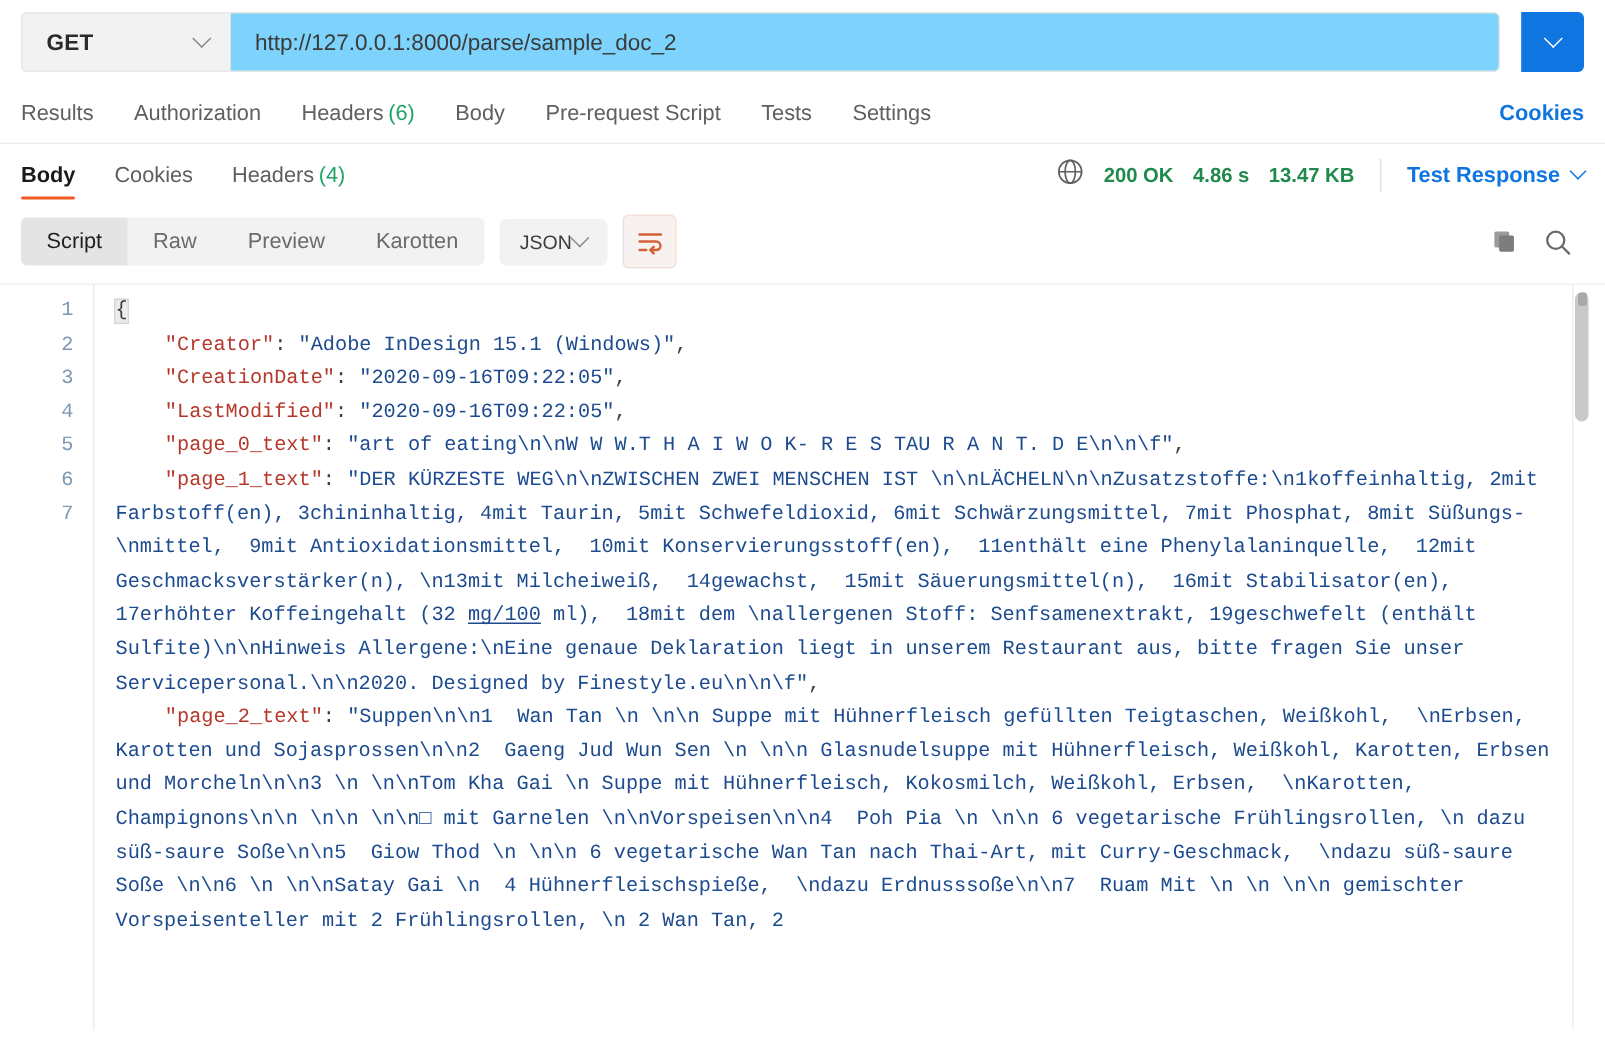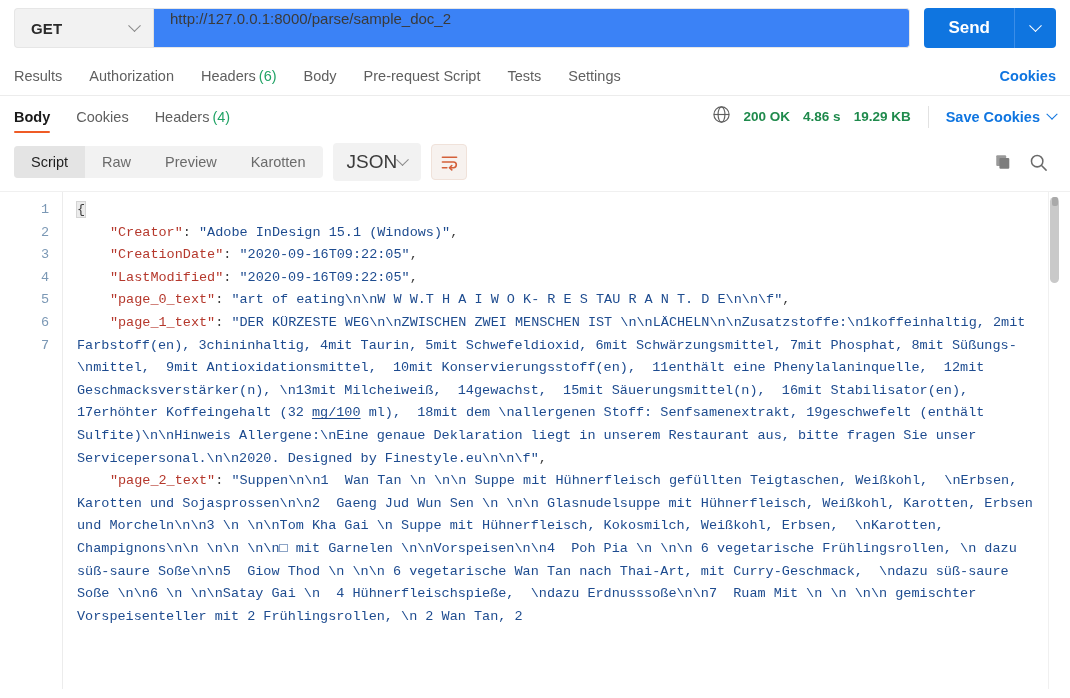--- a/index.html
+++ b/index.html
@@ -41,22 +41,22 @@
     display: inline-block;
     width: 9px; height: 9px;
     border-right: 1.6px solid #8a8a8a;
     border-bottom: 1.6px solid #8a8a8a;
     transform: rotate(45deg) translate(-2px,-2px);
   }
   .caret.white { border-color: #ffffff; }
   .url-input-wrap {
     flex: 1;
     display: flex;
-    align-items: flex-start;
-    background: #3b82f6;
+    align-items: center;
+    background: #7dd3fc;
     border: 1px solid #e6e6e6;
     border-left: 1px solid #e0e0e0;
     border-radius: 0 4px 4px 0;
     padding: 0 14px;
   }
   .url-input {
     border: none; outline: none; background: transparent;
     width: 100%;
     font-size: 15px;
     color: #3a3a3a;
@@ -191,21 +191,21 @@
   }
   .seg.active {
     background: #e4e4e4;
     color: #1f1f1f;
   }
   .format-select {
     display: flex; align-items: center; gap: 1px;
     background: #f2f2f2;
     border-radius: 4px;
     padding: 8px 14px;
-    font-size: 19px;
+    font-size: 13px;
     color: #3c3c3c;
     cursor: pointer;
   }
   .wrap-btn {
     background: #f7f2ef;
     border: 1px solid #f0e2da;
     border-radius: 4px;
     width: 36px; height: 36px;
     display: flex; align-items: center; justify-content: center;
     cursor: pointer;
@@ -301,21 +301,20 @@
 
 <div class="url-bar">
   <div class="method-box">
     <span class="method-label">GET</span>
     <span class="caret"></span>
   </div>
   <div class="url-input-wrap">
     <input class="url-input" type="text" value="http://127.0.0.1:8000/parse/sample_doc_2" style="">
   </div>
   <div class="send-group">
-    <button class="send-btn">Send</button>
     <button class="send-caret-btn">
       <span class="caret white"></span>
     </button>
   </div>
 </div>
 
 <div class="req-tabs">
   <div class="req-tab"><span>Results</span></div>
   <div class="req-tab"><span>Authorization</span></div>
   <div class="req-tab"><span>Headers</span><span class="count">(6)</span></div>
@@ -341,24 +340,24 @@
   <div class="resp-meta">
     <span>
       <svg width="19" height="19" viewBox="0 0 20 20" fill="none" stroke="#5f5f5f" stroke-width="1.2">
         <circle cx="10" cy="10" r="8"></circle>
         <ellipse cx="10" cy="10" rx="3.6" ry="8"></ellipse>
         <line x1="2" y1="10" x2="18" y2="10"></line>
       </svg>
     </span>
     <span class="stat">200 OK</span>
     <span class="stat">4.86 s</span>
-    <span class="stat">19.29 KB</span>
+    <span class="stat">13.47 KB</span>
     <span class="divider-v"></span>
     <span class="save-resp">
-      <span>Save Cookies</span>
+      <span>Test Response</span>
       <span class="caret-blue"></span>
     </span>
   </div>
 </div>
 
 <div class="body-toolbar">
   <div class="segmented">
     <div class="seg active">Script</div>
     <div class="seg">Raw</div>
     <div class="seg">Preview</div>

